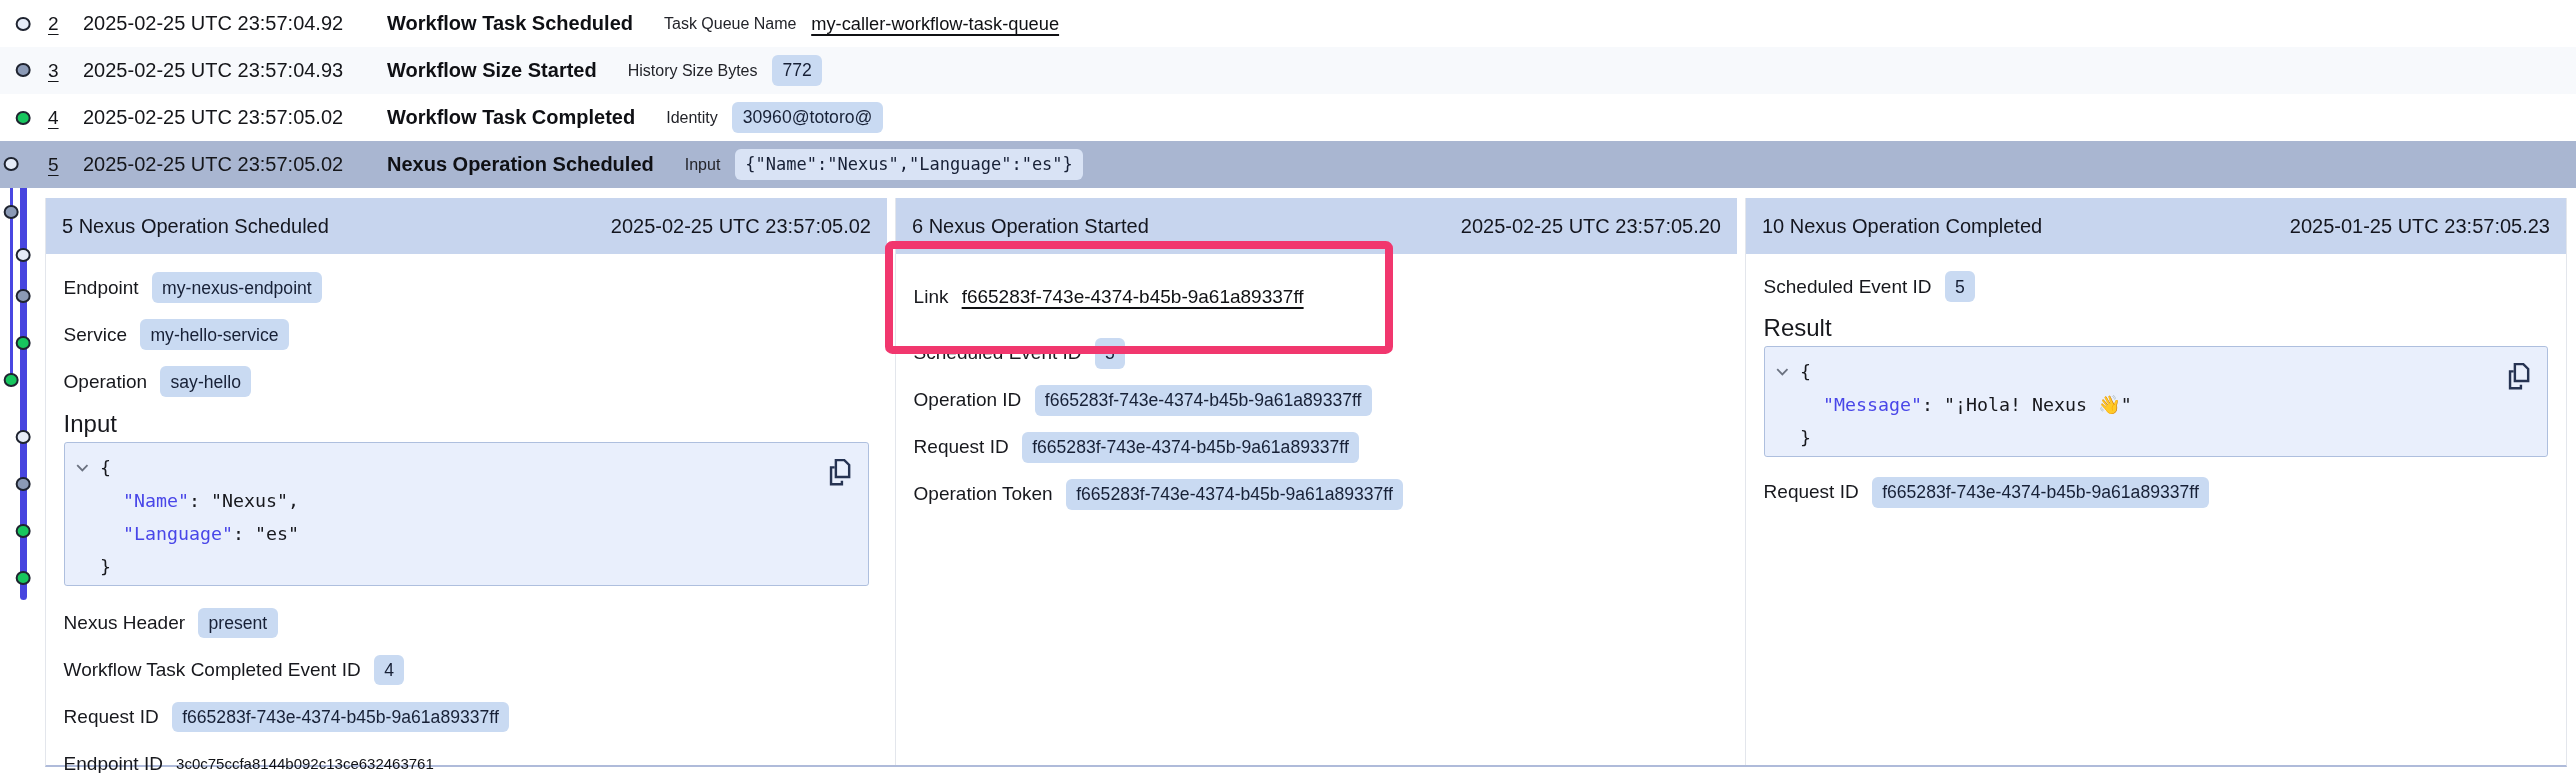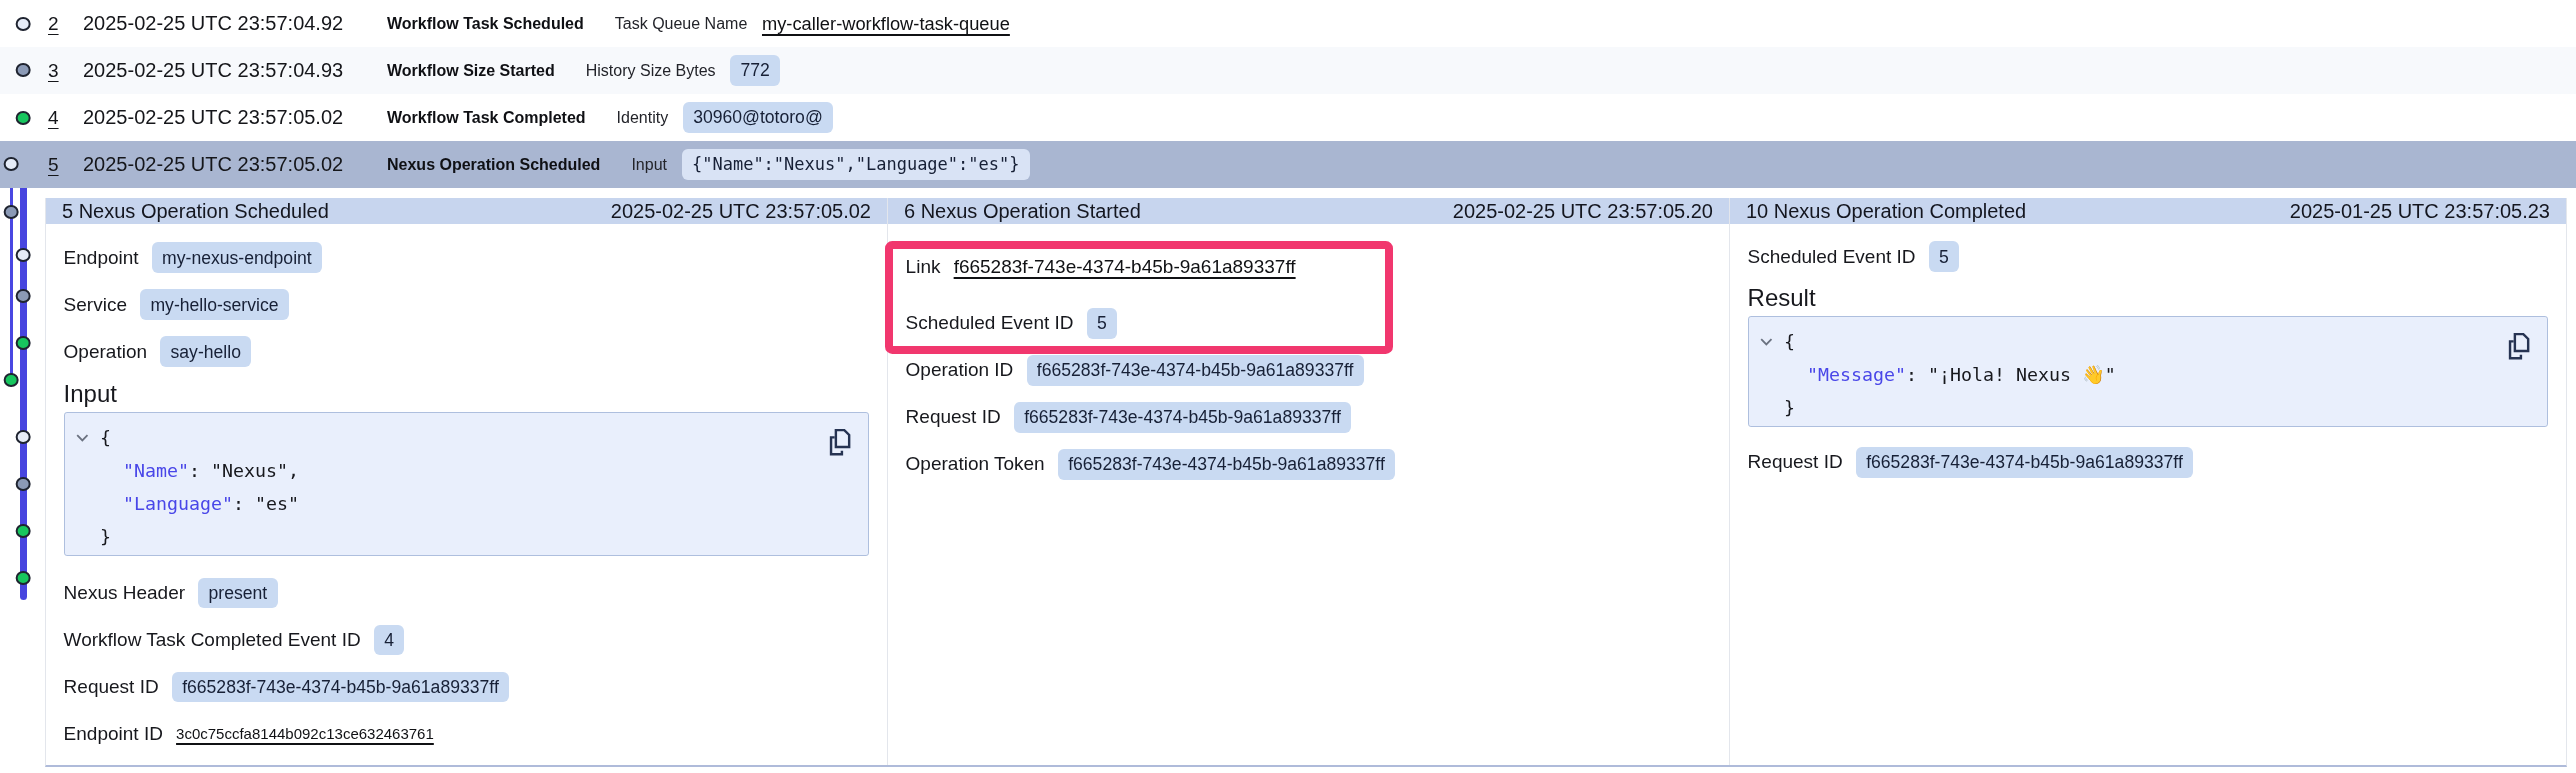--- a/index.html
+++ b/index.html
@@ -35,21 +35,21 @@
     height: 47px; display: flex; align-items: center;
     padding-left: 48px; background: #ffffff; cursor: pointer;
   }
   .event-row.r-alt { background: #F7F9FC; }
   .event-row.r-selected { background: #A9B6D1; }
   .evnum {
     width: 35px; font-size: 19px; color: #15161a;
     text-decoration: underline; text-underline-offset: 3.7px;
   }
   .etime { width: 304px; font-size: 20px; color: #15161a; }
-  .ename { font-size: 16px; font-weight: bold; color: #0f1014; }
+  .ename { font-size: 20px; font-weight: bold; color: #0f1014; }
   .alabel { font-size: 16px; color: #23242a; margin-left: 31px; white-space: nowrap; }
   .avalue-wrap { margin-left: 14.7px; display: flex; align-items: center; }
   .badge {
     display: inline-block; background: #C9DAF2; color: #172036;
     border-radius: 5.9px; padding: 5.1px 10.3px; font-size: 17.6px; line-height: 20.5px;
     white-space: nowrap;
   }
   .r-selected .badge { background: #D9E3F5; }
   .badge.mono { font-family: "DejaVu Sans Mono", monospace; font-size: 17px; }
   .tlink {
@@ -60,26 +60,26 @@
 
   
   .panels {
     position: absolute; left: 45px; top: 198px; width: 2522px; height: 569px;
     display: flex;
     border-left: 1.5px solid #E3E6EC; border-right: 1.5px solid #E3E6EC;
     border-bottom: 2.9px solid #AFBBDA;
     background: #ffffff;
   }
   .panel { position: relative; height: 100%; }
-  .panel + .panel { border-left: 1.5px solid #E3E6EC; }
+  .panel + .panel { border-left: 1.5px solid #E3E6EC; margin-left: 8px; }
   .panel-1 { width: 841px; }
   .panel-2 { width: 842px; }
   .panel-3 { flex: 1; }
   .panel-header {
-    height: 26px; background: #C7D5EE;
+    height: 56px; background: #C7D5EE;
     display: flex; align-items: center; justify-content: space-between;
     padding: 0 16px; font-size: 20px; color: #14161f;
   }
   .panel-title { white-space: nowrap; }
   .panel-time { white-space: nowrap; }
   .panel-body { position: relative; padding: 10.3px 17.6px 0 17.6px; }
   .field-row { height: 47px; display: flex; align-items: center; gap: 13.2px; }
   .field-row.h62 { height: 45px; }
   .flabel { font-size: 19px; color: #17181d; white-space: nowrap; }
   .section-label { height: 37px; display: flex; align-items: center; font-size: 24px; color: #17181d; }

